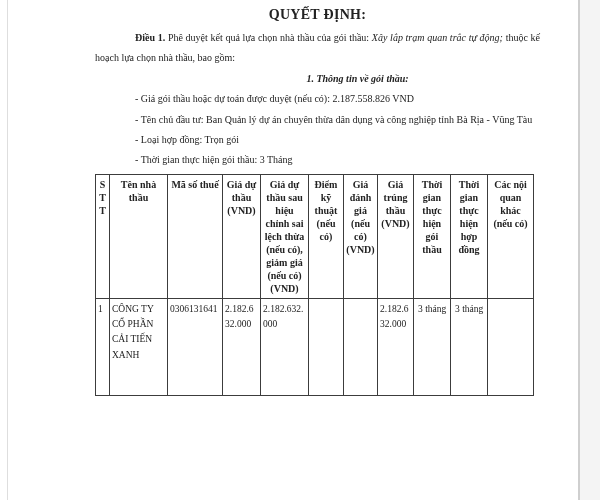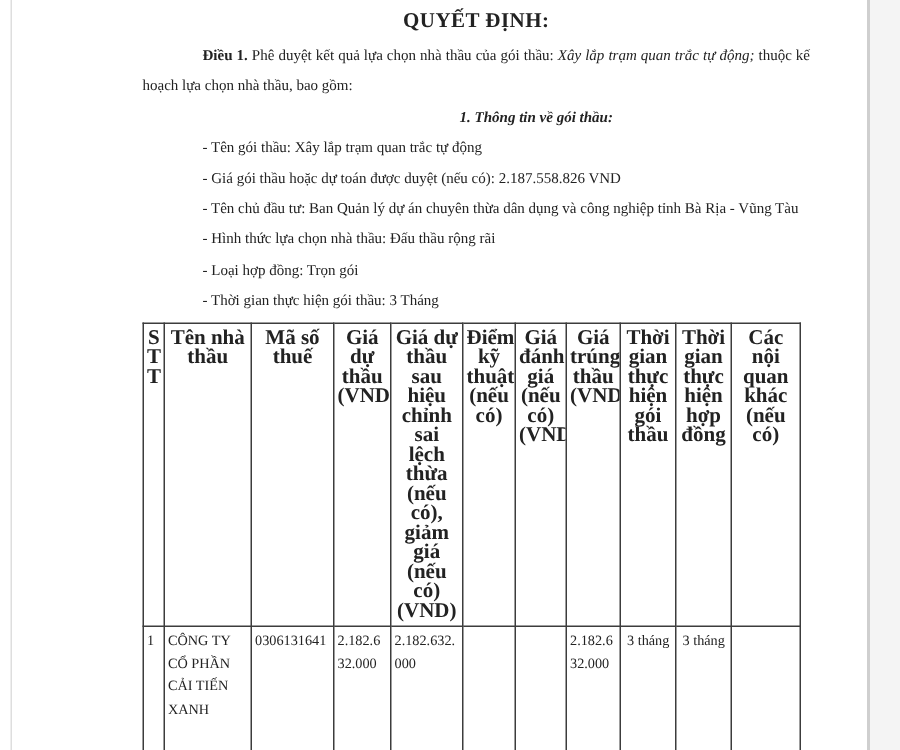--- a/index.html
+++ b/index.html
@@ -53,21 +53,21 @@
     table-layout: fixed;
     width: 438px;
     margin-top: 3px;
   }
   .result-table th, .result-table td {
     border: 1px solid #3c3c3c;
     vertical-align: top;
     overflow: hidden;
   }
   .result-table th {
-    font-size: 14px;
+    font-size: 10px;
     font-weight: bold;
     line-height: 13px;
     text-align: center;
     padding: 3px 2px;
   }
   .result-table td {
     font-size: 9.5px;
     line-height: 15.3px;
     padding: 3px 2px;
     text-align: left;
@@ -86,24 +86,22 @@
   <div class="page-left-edge"></div>
 
   <div class="content">
 
     <div class="doc-title">QUYẾT ĐỊNH:</div>
 
     <p class="para"><span class="bold">Điều 1.</span><span> Phê duyệt kết quả lựa chọn nhà thầu của gói thầu: </span><span class="italic">Xây lắp trạm quan trắc tự động;</span><span> thuộc kế hoạch lựa chọn nhà thầu, bao gồm:</span></p>
 
     <p class="subheading"><span style="margin-left:40px;">1. Thông tin về gói thầu:</span></p>
 
-    <p class="item">- Tên gói thầu: Xây lắp trạm quan trắc tự động</p>
     <p class="item">- Giá gói thầu hoặc dự toán được duyệt (nếu có): 2.187.558.826 VND</p>
     <p class="item">- Tên chủ đầu tư: Ban Quản lý dự án chuyên thừa dân dụng và công nghiệp tỉnh Bà Rịa - Vũng Tàu</p>
-    <p class="item">- Hình thức lựa chọn nhà thầu: Đấu thầu rộng rãi</p>
     <p class="item">- Loại hợp đồng: Trọn gói</p>
     <p class="item">- Thời gian thực hiện gói thầu: 3 Tháng</p>
 
 
     <table class="result-table">
       <colgroup>
         <col style="width:14px">
           <col style="width:58px">
           <col style="width:55px">
         <col style="width:38px">

